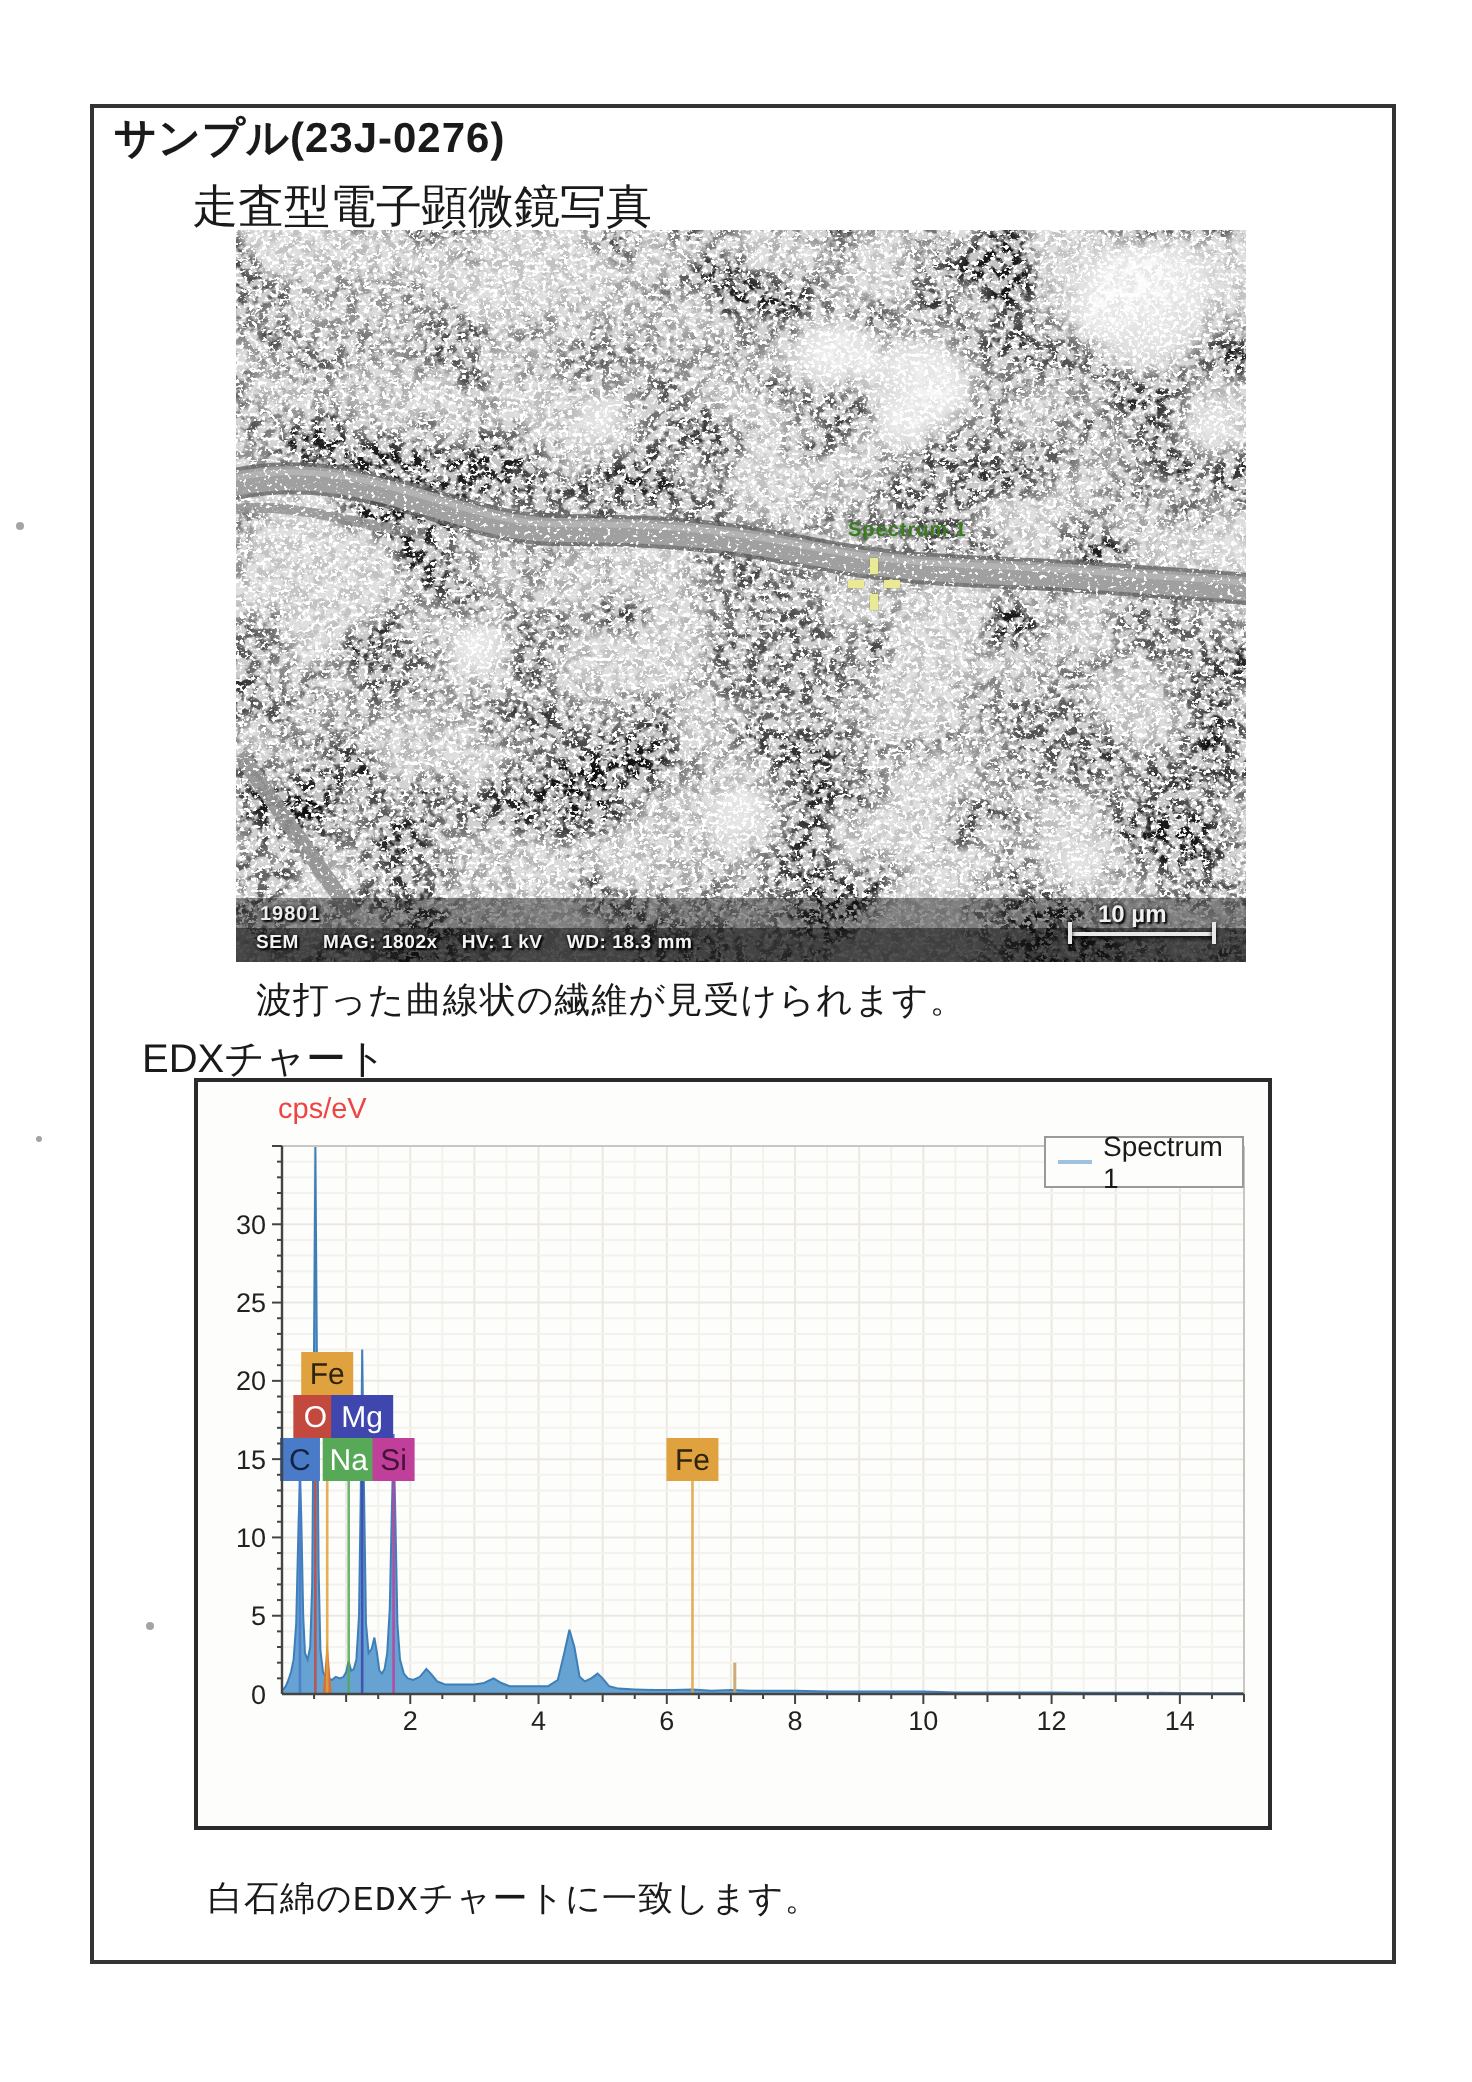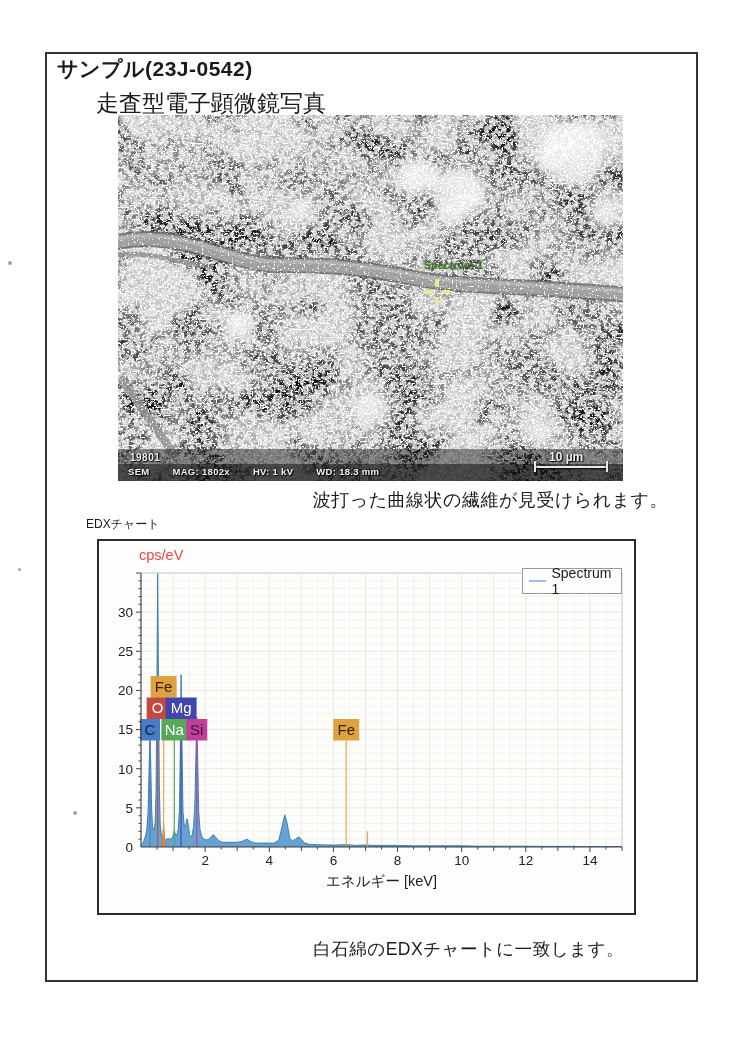--- a/index.html
+++ b/index.html
@@ -6,49 +6,49 @@
   body{width:736px;height:1041px;position:relative;background:#ffffff;overflow:hidden;
        font-family:"Liberation Sans","DejaVu Sans",sans-serif;color:#1a1a1a;}
   .page-border{position:absolute;left:45px;top:52px;width:649px;height:926px;border:2px solid #333;background:#fff;}
   .title{position:absolute;left:57px;top:55px;font-size:21px;font-weight:700;letter-spacing:.5px;}
   .subtitle{position:absolute;left:96px;top:88px;font-size:23px;}
   .sem-photo{position:absolute;left:118px;top:115px;width:505px;height:366px;background:#161616;overflow:hidden;}
   .sem-photo svg{position:absolute;left:0;top:0;filter:contrast(.98) brightness(1.03);}
   .sem-overlay{position:absolute;left:0;top:0;width:100%;height:100%;}
   .databar-id{position:absolute;left:12px;top:337px;font-size:10px;font-weight:700;color:#ededed;
       text-shadow:0 0 2px #000,1px 1px 1px #000;letter-spacing:.5px;}
-  .databar-row{position:absolute;left:10px;top:351px;display:flex;gap:23px;font-size:9.5px;font-weight:700;
+  .databar-row{position:absolute;left:10px;top:351px;display:flex;gap:12px;font-size:9.5px;font-weight:700;
       color:#f2f2f2;text-shadow:0 0 2px #000,1px 1px 1px #000;letter-spacing:.3px;}
   .scalebar-line{position:absolute;left:416px;top:351px;width:74px;height:2px;background:#e8e8e8;box-shadow:0 1px 2px #000;}
   .scalebar-tick{position:absolute;top:346px;width:2px;height:11px;background:#e8e8e8;box-shadow:0 0 2px #000;}
   .scalebar-label{position:absolute;left:431px;top:335px;font-size:12px;font-weight:700;color:#f0f0f0;
       text-shadow:0 0 2px #000,1px 1px 1px #000;}
   .spectrum-point-label{position:absolute;left:306px;top:145px;font-size:10px;font-weight:600;color:#3a7d20;
       letter-spacing:.5px;text-shadow:0 0 2px rgba(0,0,0,.55);}
   .ch{position:absolute;background:#eaea96;box-shadow:0 0 1px #77773c;}
-  .caption{position:absolute;text-align:right;}
+  .caption{position:absolute;text-align:left;font-family:Liberation Mono, monospace;}
   .caption-sem{left:128px;top:488px;width:540px;font-size:18px;letter-spacing:.5px;}
-  .edx-label{position:absolute;left:86px;top:516px;font-size:12px;}
+  .edx-label{position:absolute;left:71px;top:516px;font-size:20px;}
   .chart-box{position:absolute;left:97px;top:539px;width:535px;height:372px;border:2px solid #2b2b2b;background:#fdfdfc;}
   .chart-box svg{position:absolute;left:0;top:0;}
   .chart-ylabel{position:absolute;left:40px;top:6px;font-size:14.5px;color:#ef4444;}
   .chart-xlabel{position:absolute;left:42px;top:331px;width:481px;text-align:center;font-size:14.5px;color:#222;}
   .legend{position:absolute;left:423px;top:27px;width:100px;height:26px;border:1px solid #9a9a9a;background:#fdfdfc;
       display:flex;align-items:center;gap:5px;padding-left:6px;box-sizing:border-box;}
   .legend-line{display:inline-block;width:18px;height:2px;background:#9fc1dd;}
   .legend-text{font-size:14px;color:#1a1a1a;}
   .caption-edx{left:104px;top:923px;width:520px;font-size:17.5px;letter-spacing:.5px;margin-top:14px;}
   .artifact-dot{position:absolute;border-radius:50%;background:#4a4a4a;opacity:.5;}
 </style>
 </head>
 <body>
 
 <div class="page-border"></div>
 
-<div class="title">サンプル(23J-0542)</div>
+<div class="title">サンプル(23J-0276)</div>
 <div class="subtitle">走査型電子顕微鏡写真</div>
 
 <div class="sem-photo">
   <svg width="505" height="366" viewBox="0 0 505 366">
     <defs>
       <filter id="fBlobs" x="0" y="0" width="100%" height="100%">
         <feTurbulence type="fractalNoise" baseFrequency="0.016 0.02" numOctaves="4" seed="7"></feTurbulence>
         <feColorMatrix type="matrix" values="0 0 0 0 0.52  0 0 0 0 0.52  0 0 0 0 0.52  2.2 2.2 2.2 0 -2.7"></feColorMatrix>
       </filter>
       <filter id="fGrain" x="0" y="0" width="100%" height="100%">
@@ -320,20 +320,19 @@
       <line x1="42" y1="32" x2="523" y2="32" stroke="#c9c7c1" stroke-width="1"></line>
       <line x1="523" y1="32" x2="523" y2="306" stroke="#c9c7c1" stroke-width="1"></line>
       <line x1="42" y1="32" x2="42" y2="306" stroke="#444" stroke-width="1.2"></line>
       <line x1="42" y1="306" x2="523" y2="306" stroke="#444" stroke-width="1.2"></line>
     </svg>
   <div class="chart-ylabel">cps/eV</div>
   <div class="legend">
     <span class="legend-line"></span>
     <span class="legend-text">Spectrum 1</span>
   </div>
-  <div class="chart-xlabel">エネルギー [keV]</div>
 </div>
 
 <div class="caption caption-edx">白石綿のEDXチャートに一致します。</div>
 
 <span class="artifact-dot" style="left:8px;top:261px;width:4px;height:4px;"></span>
 <span class="artifact-dot" style="left:18px;top:568px;width:3px;height:3px;"></span>
 <span class="artifact-dot" style="left:73px;top:811px;width:4px;height:4px;"></span>
 
 </body></html>

